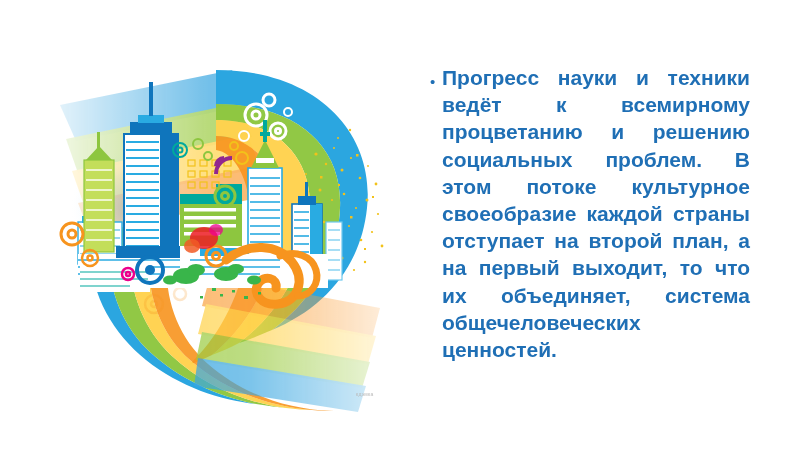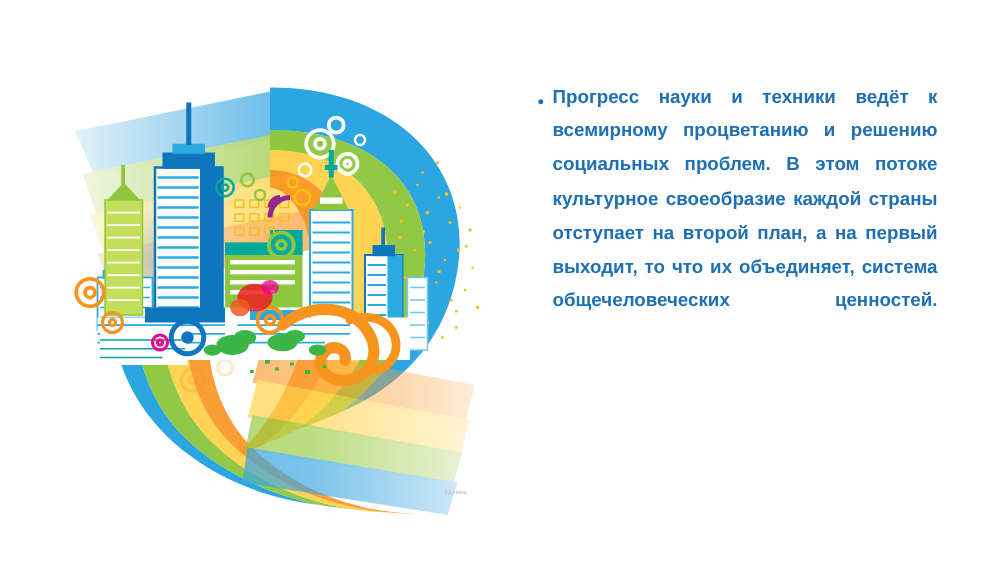--- a/index.html
+++ b/index.html
@@ -65,21 +65,21 @@
     margin-top: 10px;
     color: #1f6fb5;
     font-size: 15px;
     line-height: 1;
     text-align: left;
   }
   .bullet-text {
     flex: 1 1 auto;
     color: #1f6fb5;
     font-weight: bold;
-    font-size: 15px;
+    font-size: 21px;
     line-height: 27.2px;
     text-align: justify;
     text-justify: inter-word;
     font-family: "Liberation Sans", sans-serif;
     hyphens: none;
     word-spacing: 0px;
   }
   
   .bullet-text::after {
     content: "";

